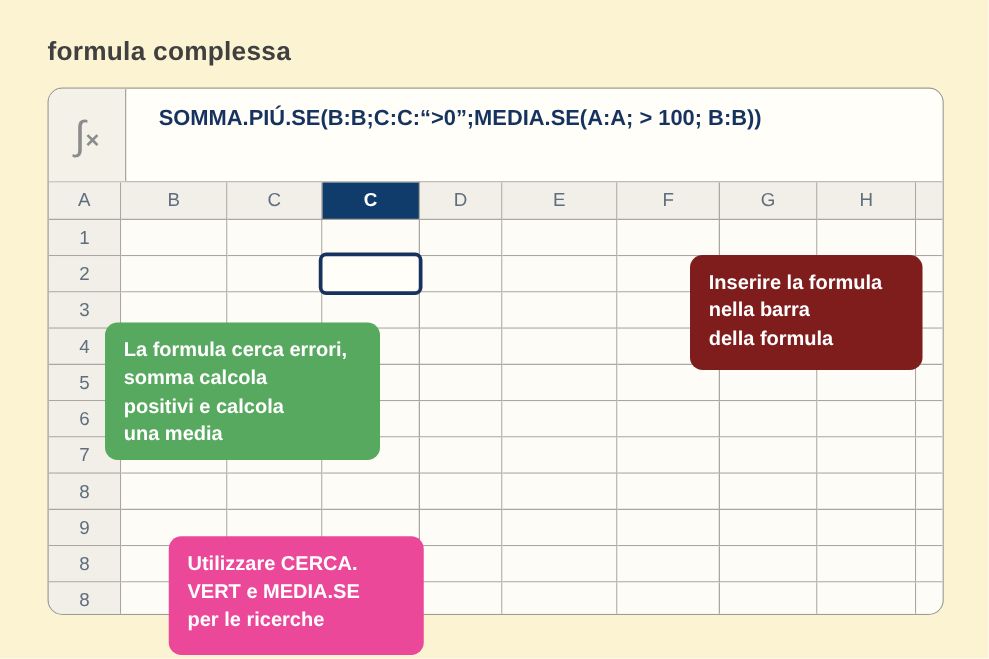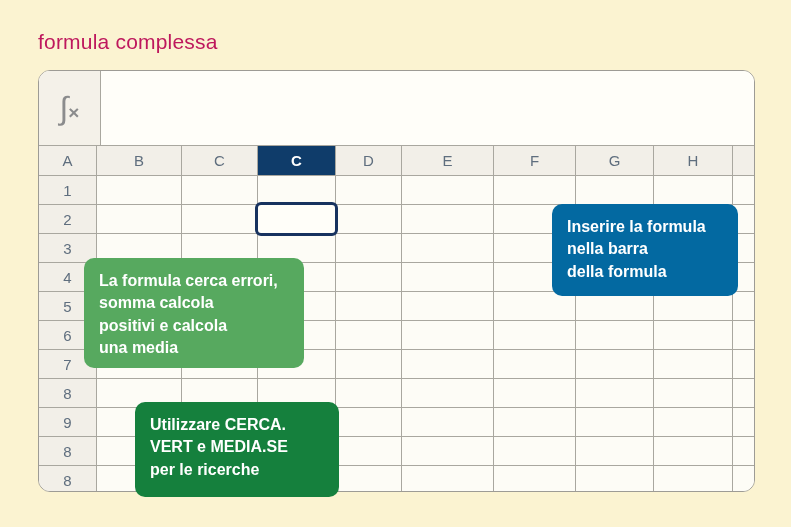--- a/index.html
+++ b/index.html
@@ -1,18 +1,18 @@
 <!DOCTYPE html>
 <html><head>
 <meta charset="utf-8">
 <style>
   html,body{margin:0;padding:0;}
   body{font-family:"Liberation Sans", sans-serif;}
   .page{position:relative;width:791px;height:527px;background:#FBF3D1;overflow:hidden;}
-  .title{position:absolute;left:38px;top:30px;font-size:21px;font-weight:normal;color:#be185d;letter-spacing:.2px;}
+  .title{position:absolute;left:38px;top:30px;font-size:21px;font-weight:bold;color:#404040;letter-spacing:.2px;}
   .card{position:absolute;left:38px;top:70px;width:717px;height:422px;background:#FDFBF4;
         border:1.5px solid #9D9B95;border-radius:12px;box-sizing:border-box;overflow:hidden;}
   .fbar{display:flex;height:74px;border-bottom:1.5px solid #A9A79F;background:#FFFEF9;}
   .fxbox{width:61px;flex:0 0 61px;border-right:1.5px solid #A9A79F;background:#F4F1E9;
          display:flex;align-items:center;justify-content:center;color:#8B8C8D;}
   .fxbox .integral{font-size:32px;font-weight:400;line-height:1;}
   .fxbox .fx-x{font-size:19px;font-weight:bold;transform:translateY(5px);}
   .ftext{padding:11px 6px 0 17px;color:#16325E;font-weight:bold;font-size:17.5px;line-height:25px;white-space:nowrap;}
   .fline2{padding-left:9px;}
   .grid{font-size:15px;}
@@ -40,20 +40,21 @@
 <div class="page">
   <div class="title">formula complessa</div>
 
   <div class="card">
     <div class="fbar">
       <div class="fxbox">
         <span class="integral">∫</span>
         <span class="fx-x">×</span>
       </div>
       <div class="ftext">
+        <div class="fline2">SOMMA.PIÚ.SE(B:B;C:C:“&gt;0”;MEDIA.SE(A:A; &gt; 100; B:B))</div>
       </div>
     </div>
     <div class="grid">
       <div class="hrow">
           <div class="cell head" style="width: 58px; flex: 0 0 58px;">A</div>
           <div class="cell head" style="width: 85px; flex: 0 0 85px;">B</div>
           <div class="cell head" style="width: 76px; flex: 0 0 76px;">C</div>
           <div class="cell head head-sel" style="width: 78px; flex: 0 0 78px;">C</div>
           <div class="cell head" style="width: 66px; flex: 0 0 66px;">D</div>
           <div class="cell head" style="width: 92px; flex: 0 0 92px;">E</div>
@@ -196,19 +197,19 @@
             <div class="cell data partial" style="width: 21px; flex: 0 0 21px;"></div>
           </div>
         </div>
     </div>
   </div>
 
   <div class="callout co-green" style="background: rgb(87, 169, 95);">La formula cerca errori,
 somma calcola
 positivi e calcola
 una media</div>
-  <div class="callout co-blue1" style="background: #0369a1;">Inserire la formula
+  <div class="callout co-blue1" style="background: #7f1d1d;">Inserire la formula
 nella barra
 della formula</div>
-  <div class="callout co-blue2" style="background: #15803d;">Utilizzare CERCA.
+  <div class="callout co-blue2" style="background: #ec4899; margin-top: 27px;">Utilizzare CERCA.
 VERT e MEDIA.SE
 per le ricerche</div>
 </div>
 
 </body></html>

